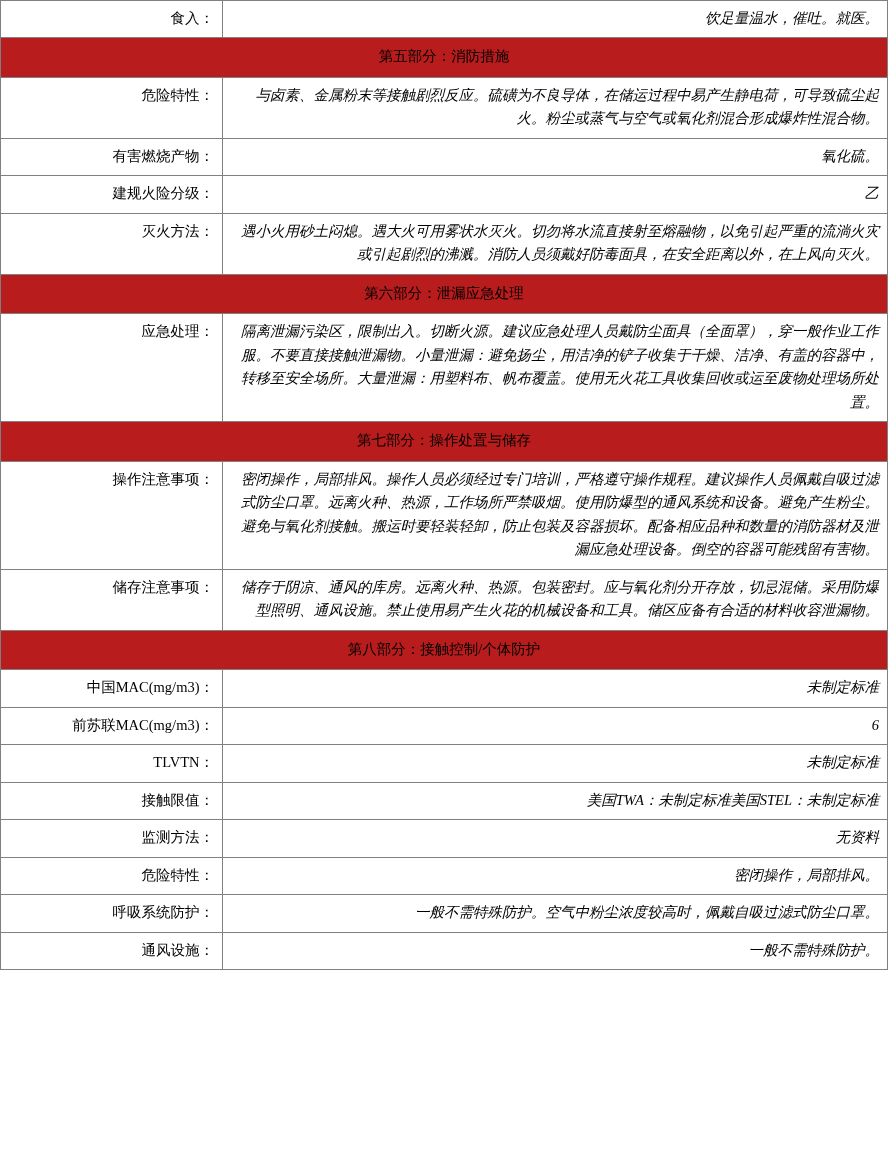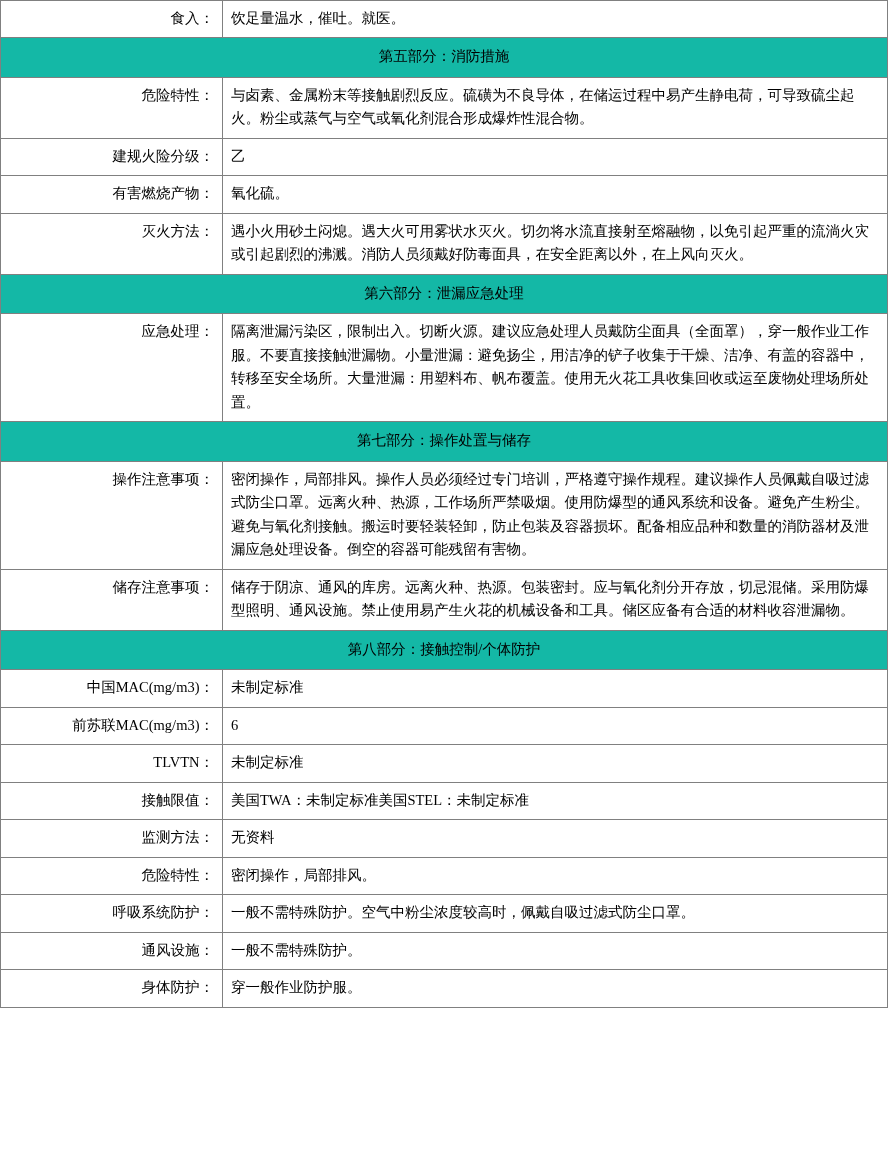--- a/index.html
+++ b/index.html
@@ -30,24 +30,25 @@
     font-size: 14.5px;
     line-height: 1.62;
   }
   td.label {
     width: 222px;
     text-align: right;
     white-space: normal;
     vertical-align: middle;
   }
   td.value {
-    text-align: left;
+    text-align: right;
+    font-style: italic;
   }
   tr.section td {
-    background: #14b8a6;
+    background: #b91c1c;
     text-align: center;
     font-size: 14.5px;
     padding: 7px 8px 8px 8px;
     vertical-align: middle;
   }
 </style>
 </head>
 <body>
 
 <div class="sheet">
@@ -62,26 +63,26 @@
           <td class="value">饮足量温水，催吐。就医。</td>
         </tr>
         <tr class="section">
           <td colspan="2">第五部分：消防措施</td>
         </tr>
         <tr>
           <td class="label">危险特性：</td>
           <td class="value">与卤素、金属粉末等接触剧烈反应。硫磺为不良导体，在储运过程中易产生静电荷，可导致硫尘起火。粉尘或蒸气与空气或氧化剂混合形成爆炸性混合物。</td>
         </tr>
         <tr>
+          <td class="label">有害燃烧产物：</td>
+          <td class="value">氧化硫。</td>
+        </tr>
+        <tr>
           <td class="label">建规火险分级：</td>
           <td class="value">乙</td>
-        </tr>
-        <tr>
-          <td class="label">有害燃烧产物：</td>
-          <td class="value">氧化硫。</td>
         </tr>
         <tr>
           <td class="label">灭火方法：</td>
           <td class="value">遇小火用砂土闷熄。遇大火可用雾状水灭火。切勿将水流直接射至熔融物，以免引起严重的流淌火灾或引起剧烈的沸溅。消防人员须戴好防毒面具，在安全距离以外，在上风向灭火。</td>
         </tr>
         <tr class="section">
           <td colspan="2">第六部分：泄漏应急处理</td>
         </tr>
         <tr>
           <td class="label">应急处理：</td>
@@ -126,19 +127,15 @@
           <td class="value">密闭操作，局部排风。</td>
         </tr>
         <tr>
           <td class="label">呼吸系统防护：</td>
           <td class="value">一般不需特殊防护。空气中粉尘浓度较高时，佩戴自吸过滤式防尘口罩。</td>
         </tr>
         <tr>
           <td class="label">通风设施：</td>
           <td class="value">一般不需特殊防护。</td>
         </tr>
-        <tr>
-          <td class="label">身体防护：</td>
-          <td class="value">穿一般作业防护服。</td>
-        </tr>
       </tbody>
   </table>
 </div>
 
 </body></html>

